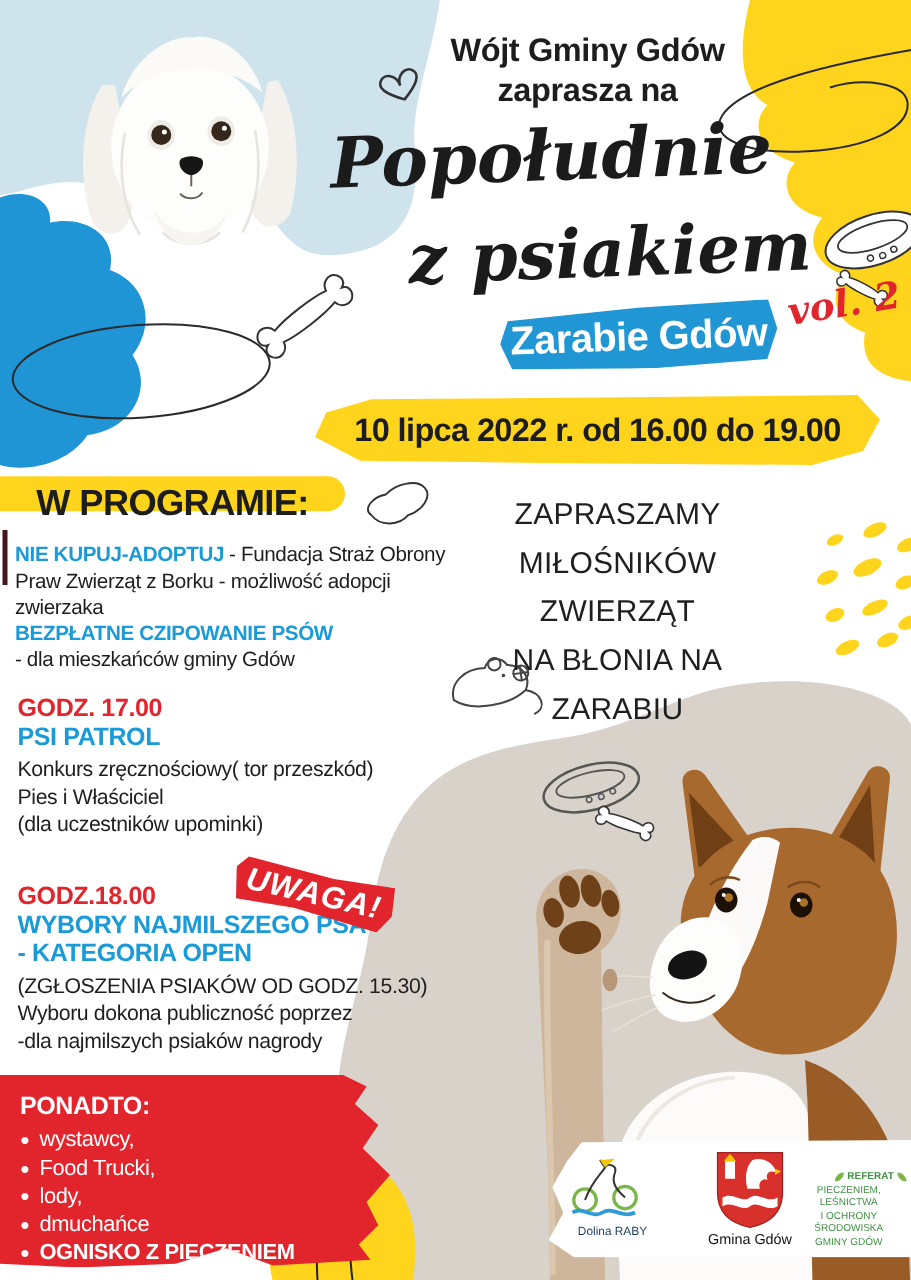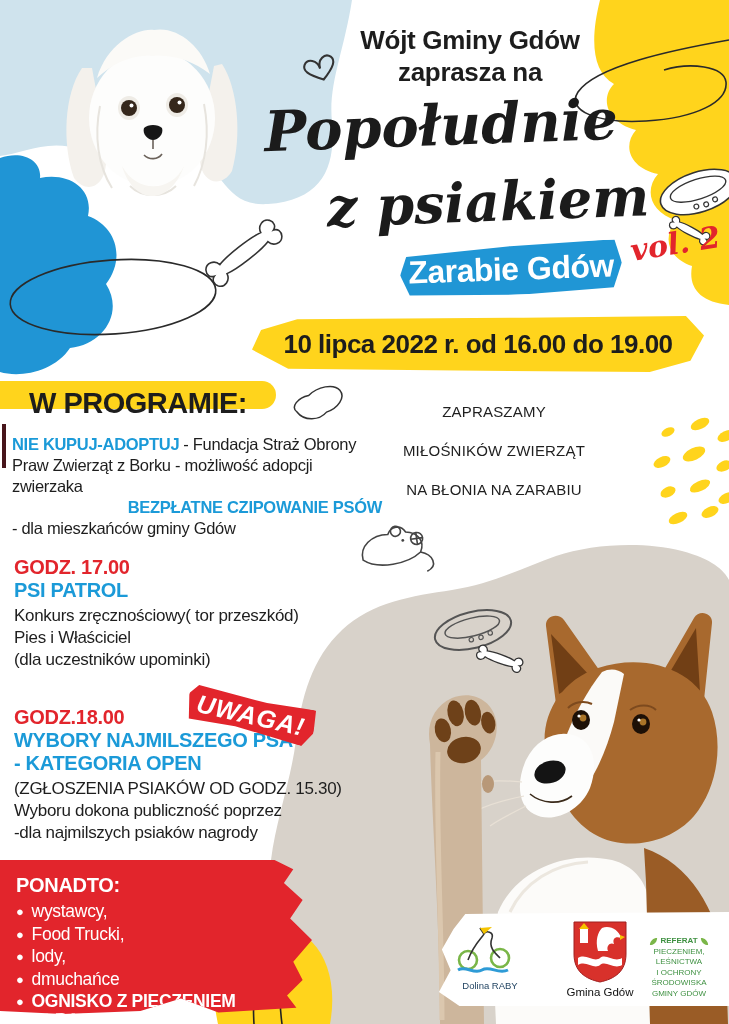--- a/index.html
+++ b/index.html
@@ -18,21 +18,21 @@
            clip-path:polygon(3% 20%,50% 6%,97% 0%,100% 45%,96% 92%,55% 100%,4% 94%,0% 55%);letter-spacing:-0.5px;}
   .datebanner{left:252px;top:316px;width:452px;height:56px;background:#ffd41c;color:#1d1d1d;
            font-size:26px;font-weight:700;text-align:center;line-height:56px;letter-spacing:-0.5px;
            clip-path:polygon(2% 25%,10% 6%,60% 3%,96% 0%,100% 35%,97% 80%,88% 100%,40% 97%,8% 94%,0% 60%);}
   .progbanner{left:0;top:381px;width:276px;height:28px;background:#ffd41c;color:#1d1d1d;
            font-size:29px;font-weight:700;text-align:center;line-height:45px;
            border-radius:0 26px 26px 0;letter-spacing:-0.5px;}
   .progtext{left:12px;top:434px;width:374px;font-size:16.5px;line-height:21px;letter-spacing:-0.3px;color:#1e1e1e;}
   .progtext p{margin:0;}
   .bt{color:#1b9ad8;font-weight:700;margin-right:4px;}
-  .invitation{left:368px;top:392px;width:252px;text-align:center;font-size:15px;line-height:39px;
+  .invitation{left:368px;top:392px;width:252px;text-align:center;font-size:24px;line-height:39px;
               color:#1f1f1f;letter-spacing:0.2px;}
   .sched{left:14px;width:360px;letter-spacing:-0.3px;}
   .time{color:#e2252c;font-weight:700;font-size:20px;line-height:23px;}
   .stitle{color:#1b9ad8;font-weight:700;font-size:20px;line-height:23px;}
   .sdet{font-size:17px;line-height:22px;color:#1e1e1e;}
   .uwaga{left:186px;top:696px;width:130px;height:38px;background:#e2252c;color:#fff;font-weight:700;
          font-style:italic;font-size:25px;text-align:center;line-height:38px;letter-spacing:1px;
          transform:rotate(13deg);
          clip-path:polygon(0 30%,6% 4%,60% 10%,98% 0,100% 60%,93% 100%,40% 88%,4% 96%);}
   .ponadto{left:0;top:860px;width:312px;height:154px;background:#e2252c;color:#fff;
@@ -41,21 +41,21 @@
   .ponadto .heading{font-size:20px;font-weight:700;margin-bottom:5px;letter-spacing:-0.3px;}
   .ponadto ul{list-style:none;margin:0;padding:0;}
   .ponadto li{font-size:17.5px;line-height:19px;margin:3.5px 0;letter-spacing:-0.3px;}
   .ponadto li .bullet{margin-right:8px;font-size:13px;vertical-align:1px;}
   .ponadto li.strong{font-weight:700;}
   .logoband{left:436px;top:912px;width:293px;height:94px;background:#fff;
             clip-path:polygon(6% 18%,2% 40%,5% 62%,1% 85%,8% 100%,100% 100%,100% 0,10% 2%);}
   .dolina-label{left:14px;top:68px;width:80px;text-align:center;font-size:9.5px;color:#1c3f5e;}
   .gmina-label{left:126px;top:74px;width:76px;text-align:center;font-size:11.5px;font-weight:400;color:#111;}
   .referat{left:196px;top:24px;width:94px;text-align:center;color:#3f9142;font-size:8px;line-height:10.5px;}
-  .referat .l1{font-weight:700;display:flex;align-items:center;justify-content:center;gap:2px;}
+  .referat .l1{font-weight:700;display:flex;align-items:center;justify-content:flex-end;gap:2px;}
   .leftline{left:2px;top:424px;width:4px;height:44px;background:#47151b;}
 </style>
 </head>
 <body>
 
 <div class="poster">
 
   <svg class="abs" style="left:0;top:0;" width="729" height="1024" viewBox="0 0 729 1024">
     <defs>
       <path id="bone" d="M-36,-6 C-38,-16 -50,-20 -56,-12 C-60,-6 -58,0 -52,2 C-58,4 -60,10 -56,16 C-50,24 -38,20 -36,10 C-20,14 20,14 36,10 C38,20 50,24 56,16 C60,10 58,4 52,2 C58,0 60,-6 56,-12 C50,-20 38,-16 36,-6 C20,-10 -20,-10 -36,-6 Z"></path>
@@ -192,21 +192,21 @@
   <div class="abs vol" style="left:630px;top:226px;">vol. 2</div>
   <div class="abs zarabie">Zarabie Gdów</div>
   <div class="abs datebanner">10 lipca 2022 r. od 16.00 do 19.00</div>
 
   <div class="abs progbanner">W PROGRAMIE:</div>
   <div class="abs progtext">
     <p>
       <span class="bt">NIE KUPUJ-ADOPTUJ</span><span>- Fundacja Straż Obrony Praw Zwierząt z Borku - możliwość adopcji zwierzaka</span>
     </p>
     <p>
-      <span class="bt" style="display:block;text-align:right;">BEZPŁATNE CZIPOWANIE PSÓW</span><span>- dla mieszkańców gminy Gdów</span>
+      <span class="bt" style="display:block;">BEZPŁATNE CZIPOWANIE PSÓW</span><span>- dla mieszkańców gminy Gdów</span>
     </p>
   </div>
 
   <div class="abs invitation">
     <div>ZAPRASZAMY</div>
     <div>MIŁOŚNIKÓW ZWIERZĄT</div>
     <div>NA BŁONIA NA ZARABIU</div>
   </div>
 
   <div class="abs sched" style="top:556px;">

